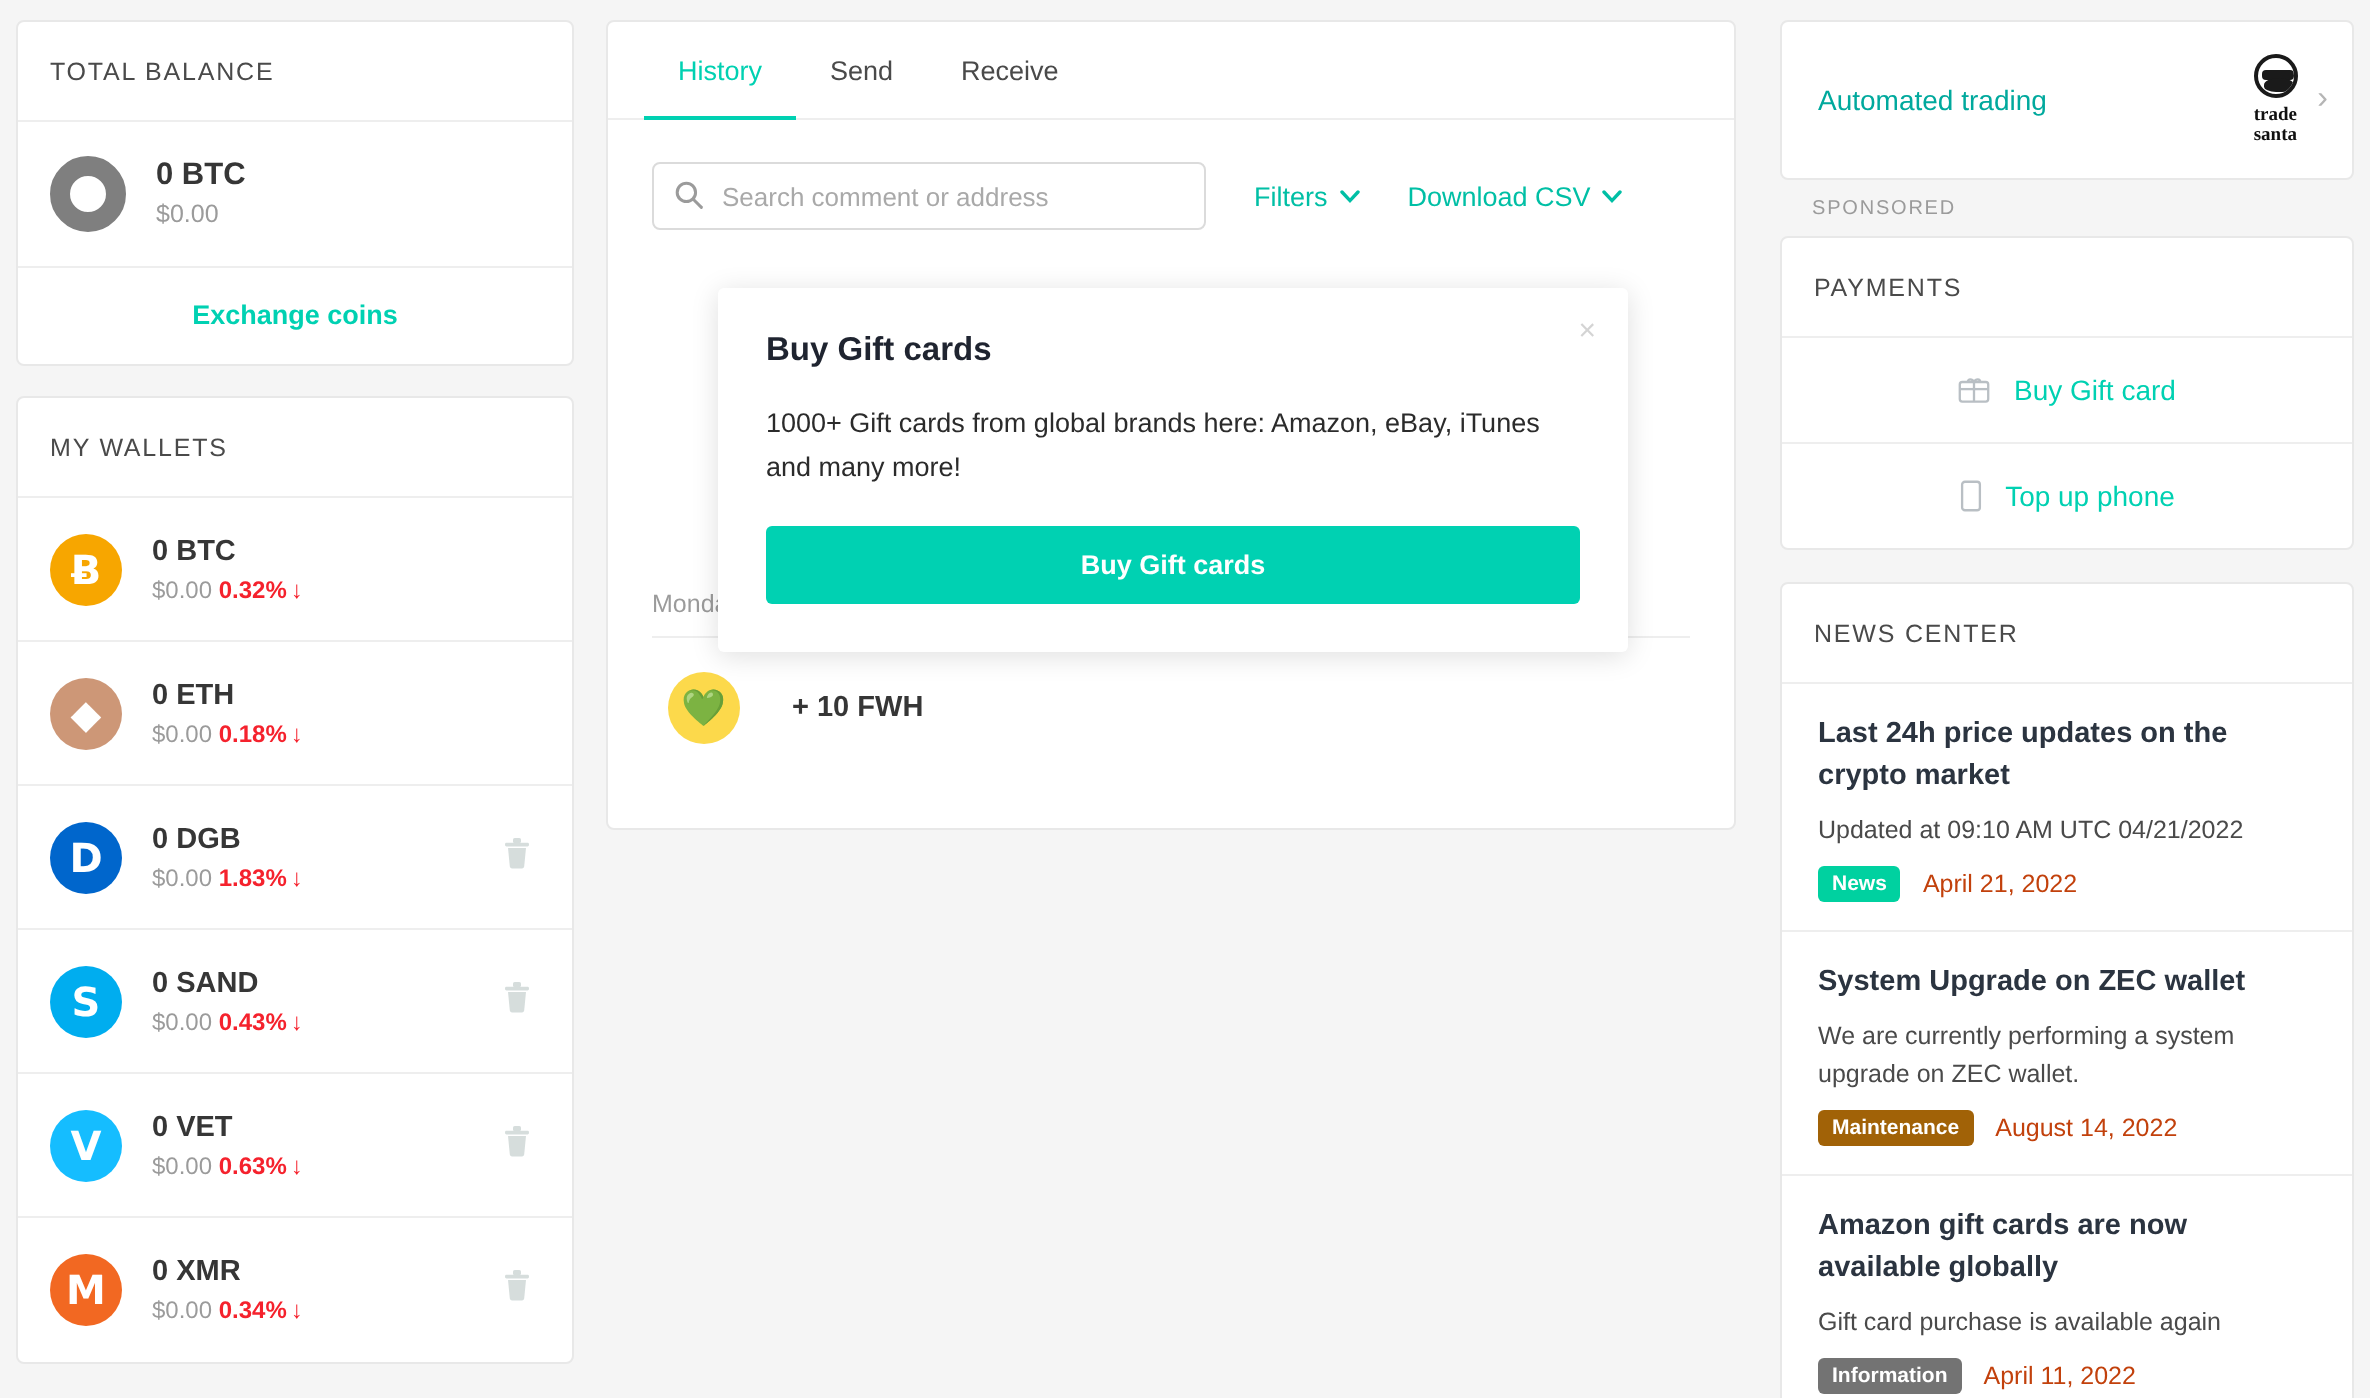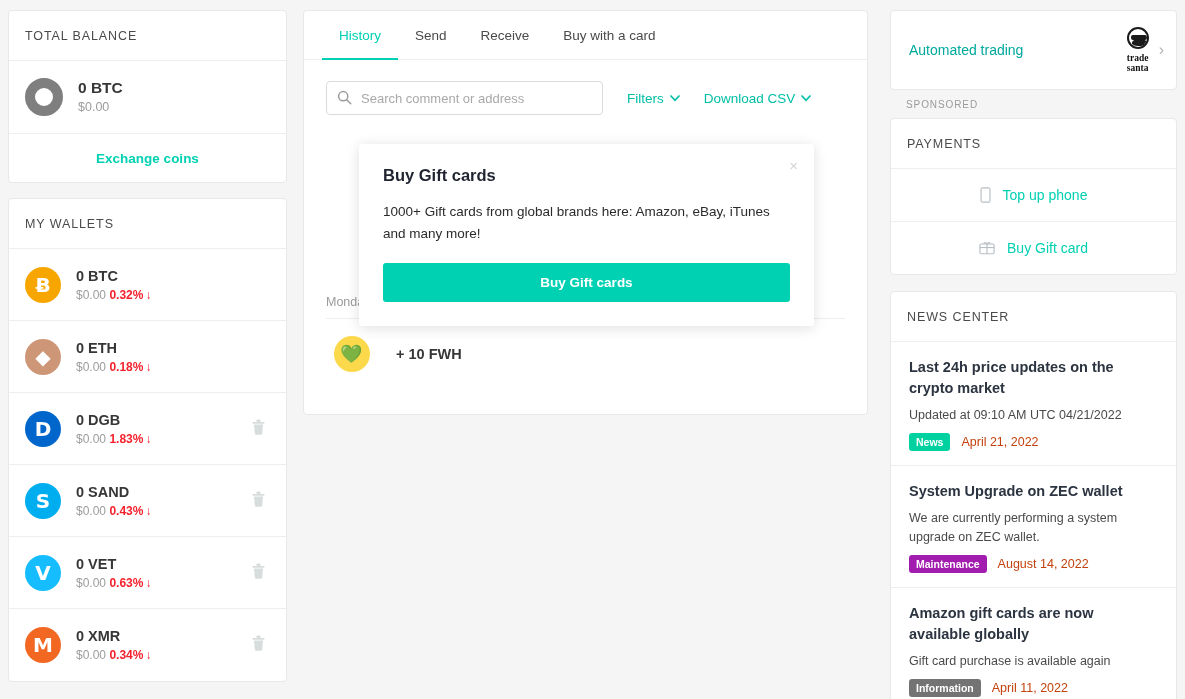--- a/index.html
+++ b/index.html
@@ -470,21 +470,20 @@
 
   </div>
 
   <div class="col-center">
     <div class="card main-card">
 
       <div class="tabs" id="tab-bar">
           <div class="tab active">History</div>
           <div class="tab">Send</div>
           <div class="tab">Receive</div>
-          <div class="tab">Buy with a card</div>
         </div>
 
       <div class="toolbar">
         <div class="search-box">
           <span class="search-icon">
             <svg width="15" height="15" viewBox="0 0 16 16" fill="none" stroke="#9b9b9b" stroke-width="1.6">
               <circle cx="6.6" cy="6.6" r="4.9"></circle>
                 <line x1="10.4" y1="10.4" x2="14.6" y2="14.6" stroke-linecap="round"></line>
             </svg>
           </span>
@@ -532,57 +531,57 @@
           <div class="santa-word">trade</div>
           <div class="santa-word">santa</div>
         </div>
       </div>
       <span class="chev-right">›</span>
     </div>
     <div class="sponsored">SPONSORED</div>
 
     <div class="card">
       <div class="card-head">PAYMENTS</div>
-      <div class="pay-row">
-        <span class="pay-icon">
-          <svg width="11" height="16" viewBox="0 0 12 18" fill="none" stroke="#b9bfc4" stroke-width="1.3">
-            <rect x="1" y="1" width="10" height="16" rx="1.6"></rect>
-          </svg>
-        </span>
-        <span class="pay-label">Top up phone</span>
-      </div>
       <div class="pay-row">
         <span class="pay-icon">
           <svg width="16" height="14" viewBox="0 0 18 15" fill="none" stroke="#b9bfc4" stroke-width="1.3">
             <rect x="1" y="3" width="16" height="11" rx="1.4"></rect>
             <line x1="1" y1="7" x2="17" y2="7"></line>
             <line x1="9" y1="3" x2="9" y2="14"></line>
             <path d="M5.5 3 C5.5 1 8 1 9 3 C10 1 12.5 1 12.5 3"></path>
           </svg>
         </span>
         <span class="pay-label">Buy Gift card</span>
       </div>
+      <div class="pay-row">
+        <span class="pay-icon">
+          <svg width="11" height="16" viewBox="0 0 12 18" fill="none" stroke="#b9bfc4" stroke-width="1.3">
+            <rect x="1" y="1" width="10" height="16" rx="1.6"></rect>
+          </svg>
+        </span>
+        <span class="pay-label">Top up phone</span>
+      </div>
     </div>
 
     <div class="card news-card">
       <div class="card-head">NEWS CENTER</div>
       <div id="news-list">
           <div class="news-item">
             <div class="news-title">Last 24h price updates on the crypto market</div>
             <div class="news-desc">Updated at 09:10 AM UTC 04/21/2022</div>
             <div class="news-meta">
               <span class="badge" style="background: rgb(0, 209, 160);">News</span>
               <span class="news-date">April 21, 2022</span>
             </div>
           </div>
           <div class="news-item">
             <div class="news-title">System Upgrade on ZEC wallet</div>
             <div class="news-desc">We are currently performing a system upgrade on ZEC wallet.</div>
             <div class="news-meta">
-              <span class="badge" style="background: #a21caf;">Maintenance</span>
+              <span class="badge" style="background: #a16207;">Maintenance</span>
               <span class="news-date">August 14, 2022</span>
             </div>
           </div>
           <div class="news-item">
             <div class="news-title">Amazon gift cards are now available globally</div>
             <div class="news-desc">Gift card purchase is available again</div>
             <div class="news-meta">
               <span class="badge" style="background: #737373;">Information</span>
               <span class="news-date">April 11, 2022</span>
             </div>

